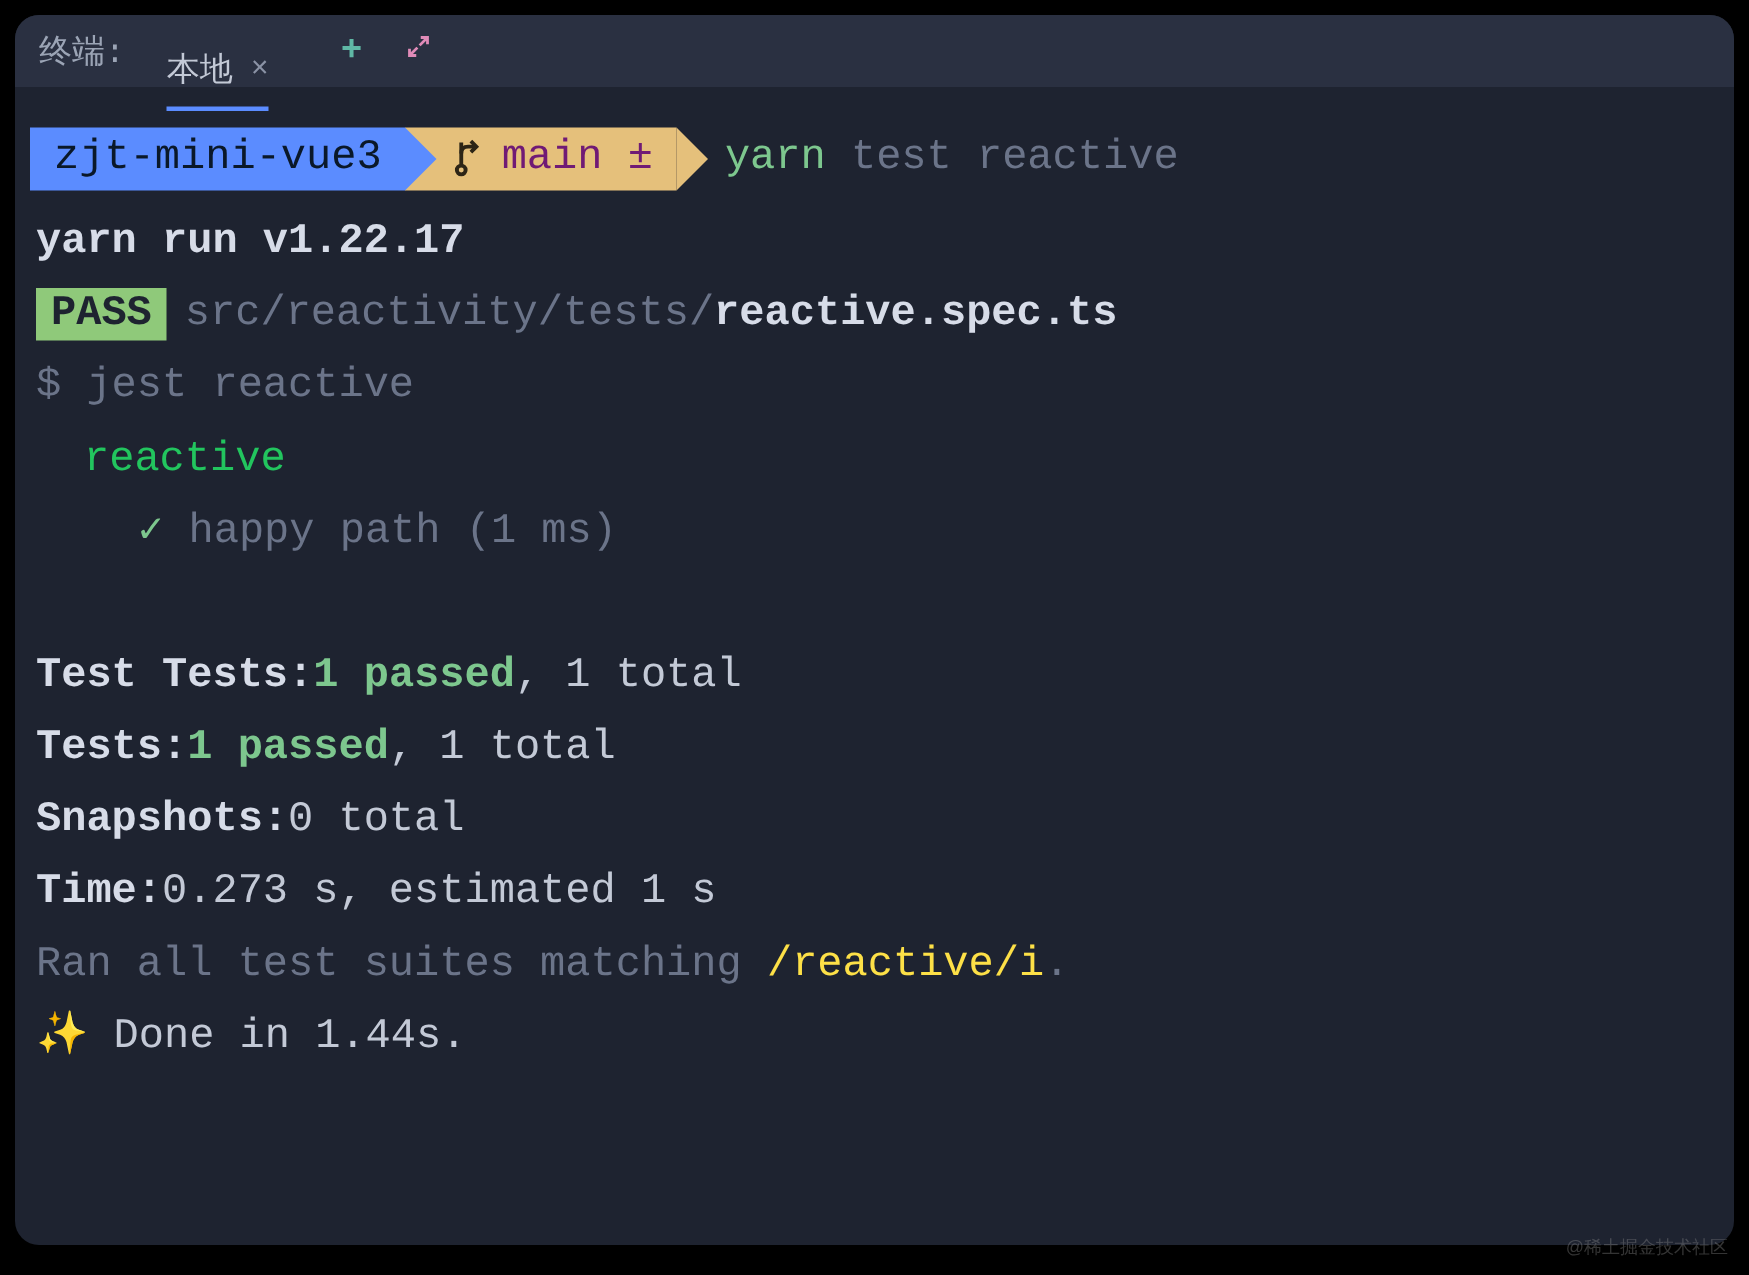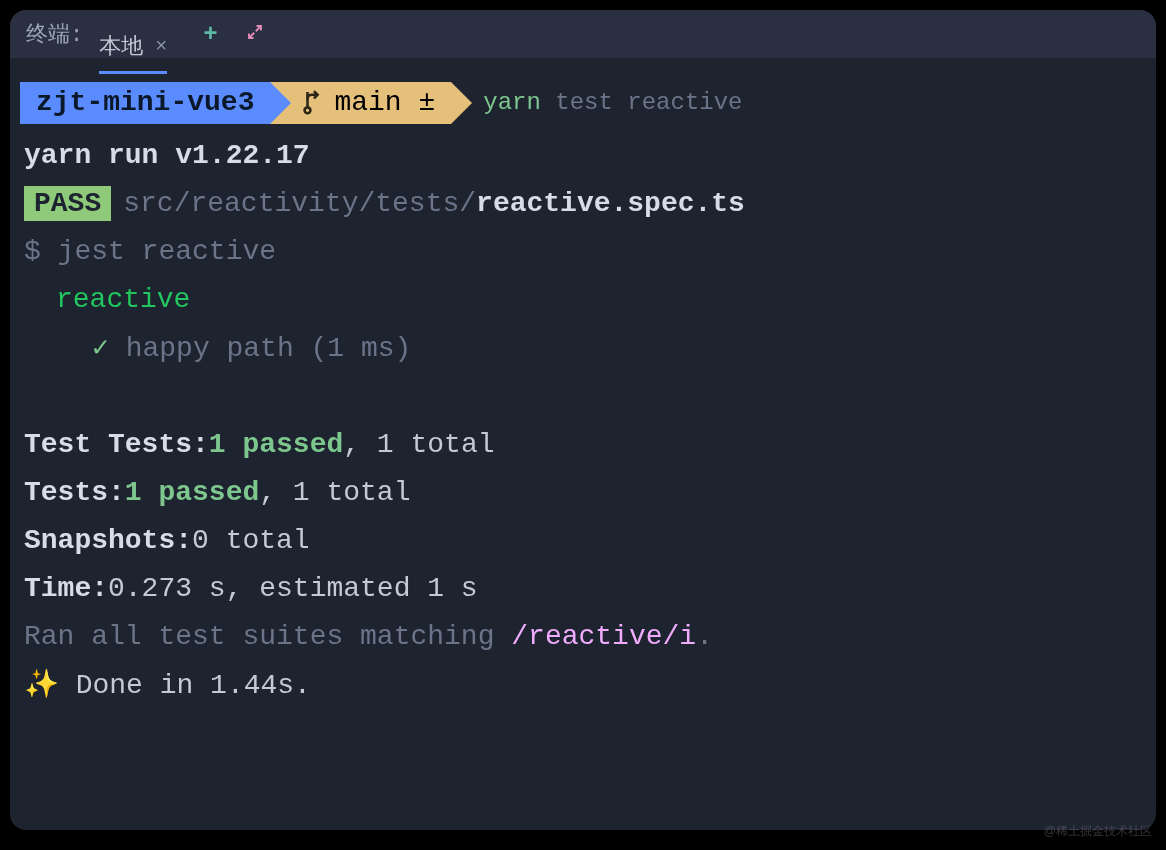--- a/index.html
+++ b/index.html
@@ -21,21 +21,21 @@
       overflow: hidden;
       width: 100%;
       height: 820px;
     }
     .title-bar {
       background: #2a3041;
       display: flex;
       align-items: center;
       padding: 23px 16px;
       height: 48px;
-      gap: 8px;
+      gap: 20px;
     }
     .title-label {
       color: #9ba4b5;
       font-size: 22px;
       margin-right: 8px;
     }
     .tab {
       display: flex;
       align-items: center;
       gap: 12px;
@@ -92,56 +92,56 @@
       height: 42px;
       display: flex;
       align-items: center;
       padding: 0 16px;
       position: relative;
       font-size: 28px;
     }
     .segment-blue {
       background: #5b8cff;
       color: #0a1829;
-      font-weight: 700;
+      font-weight: 400;
     }
     .segment-blue::after {
       content: '';
       position: absolute;
       right: -21px;
       top: 0;
       border-left: 21px solid #5b8cff;
       border-top: 21px solid transparent;
       border-bottom: 21px solid transparent;
       z-index: 2;
     }
     .segment-yellow {
       background: #e5c07b;
-      color: #000000;
+      color: #701a75;
       padding-left: 32px;
       font-weight: 500;
     }
     .segment-yellow::after {
       content: '';
       position: absolute;
       right: -21px;
       top: 0;
       border-left: 21px solid #e5c07b;
       border-top: 21px solid transparent;
       border-bottom: 21px solid transparent;
       z-index: 2;
     }
     .branch-icon-svg {
       width: 22px;
       height: 26px;
       margin-right: 10px;
     }
     .command-text {
       margin-left: 32px;
-      font-size: 24px;
+      font-size: 28px;
     }
     .cmd-green {
       color: #7dc78e;
     }
     .cmd-gray {
       color: #6b7489;
     }
     .output-line {
       padding-left: 4px;
     }
@@ -189,21 +189,21 @@
       font-weight: bold;
       text-align: right;
     }
     .total-text {
       color: #c3c9d6;
     }
     .ran-line {
       color: #6b7489;
     }
     .pattern-text {
-      color: #f0abfc;
+      color: #fde047;
     }
     .sparkle {
       color: #e5c07b;
     }
     .done-text {
       color: #c3c9d6;
     }
     .spacer {
       height: 48px;
     }

